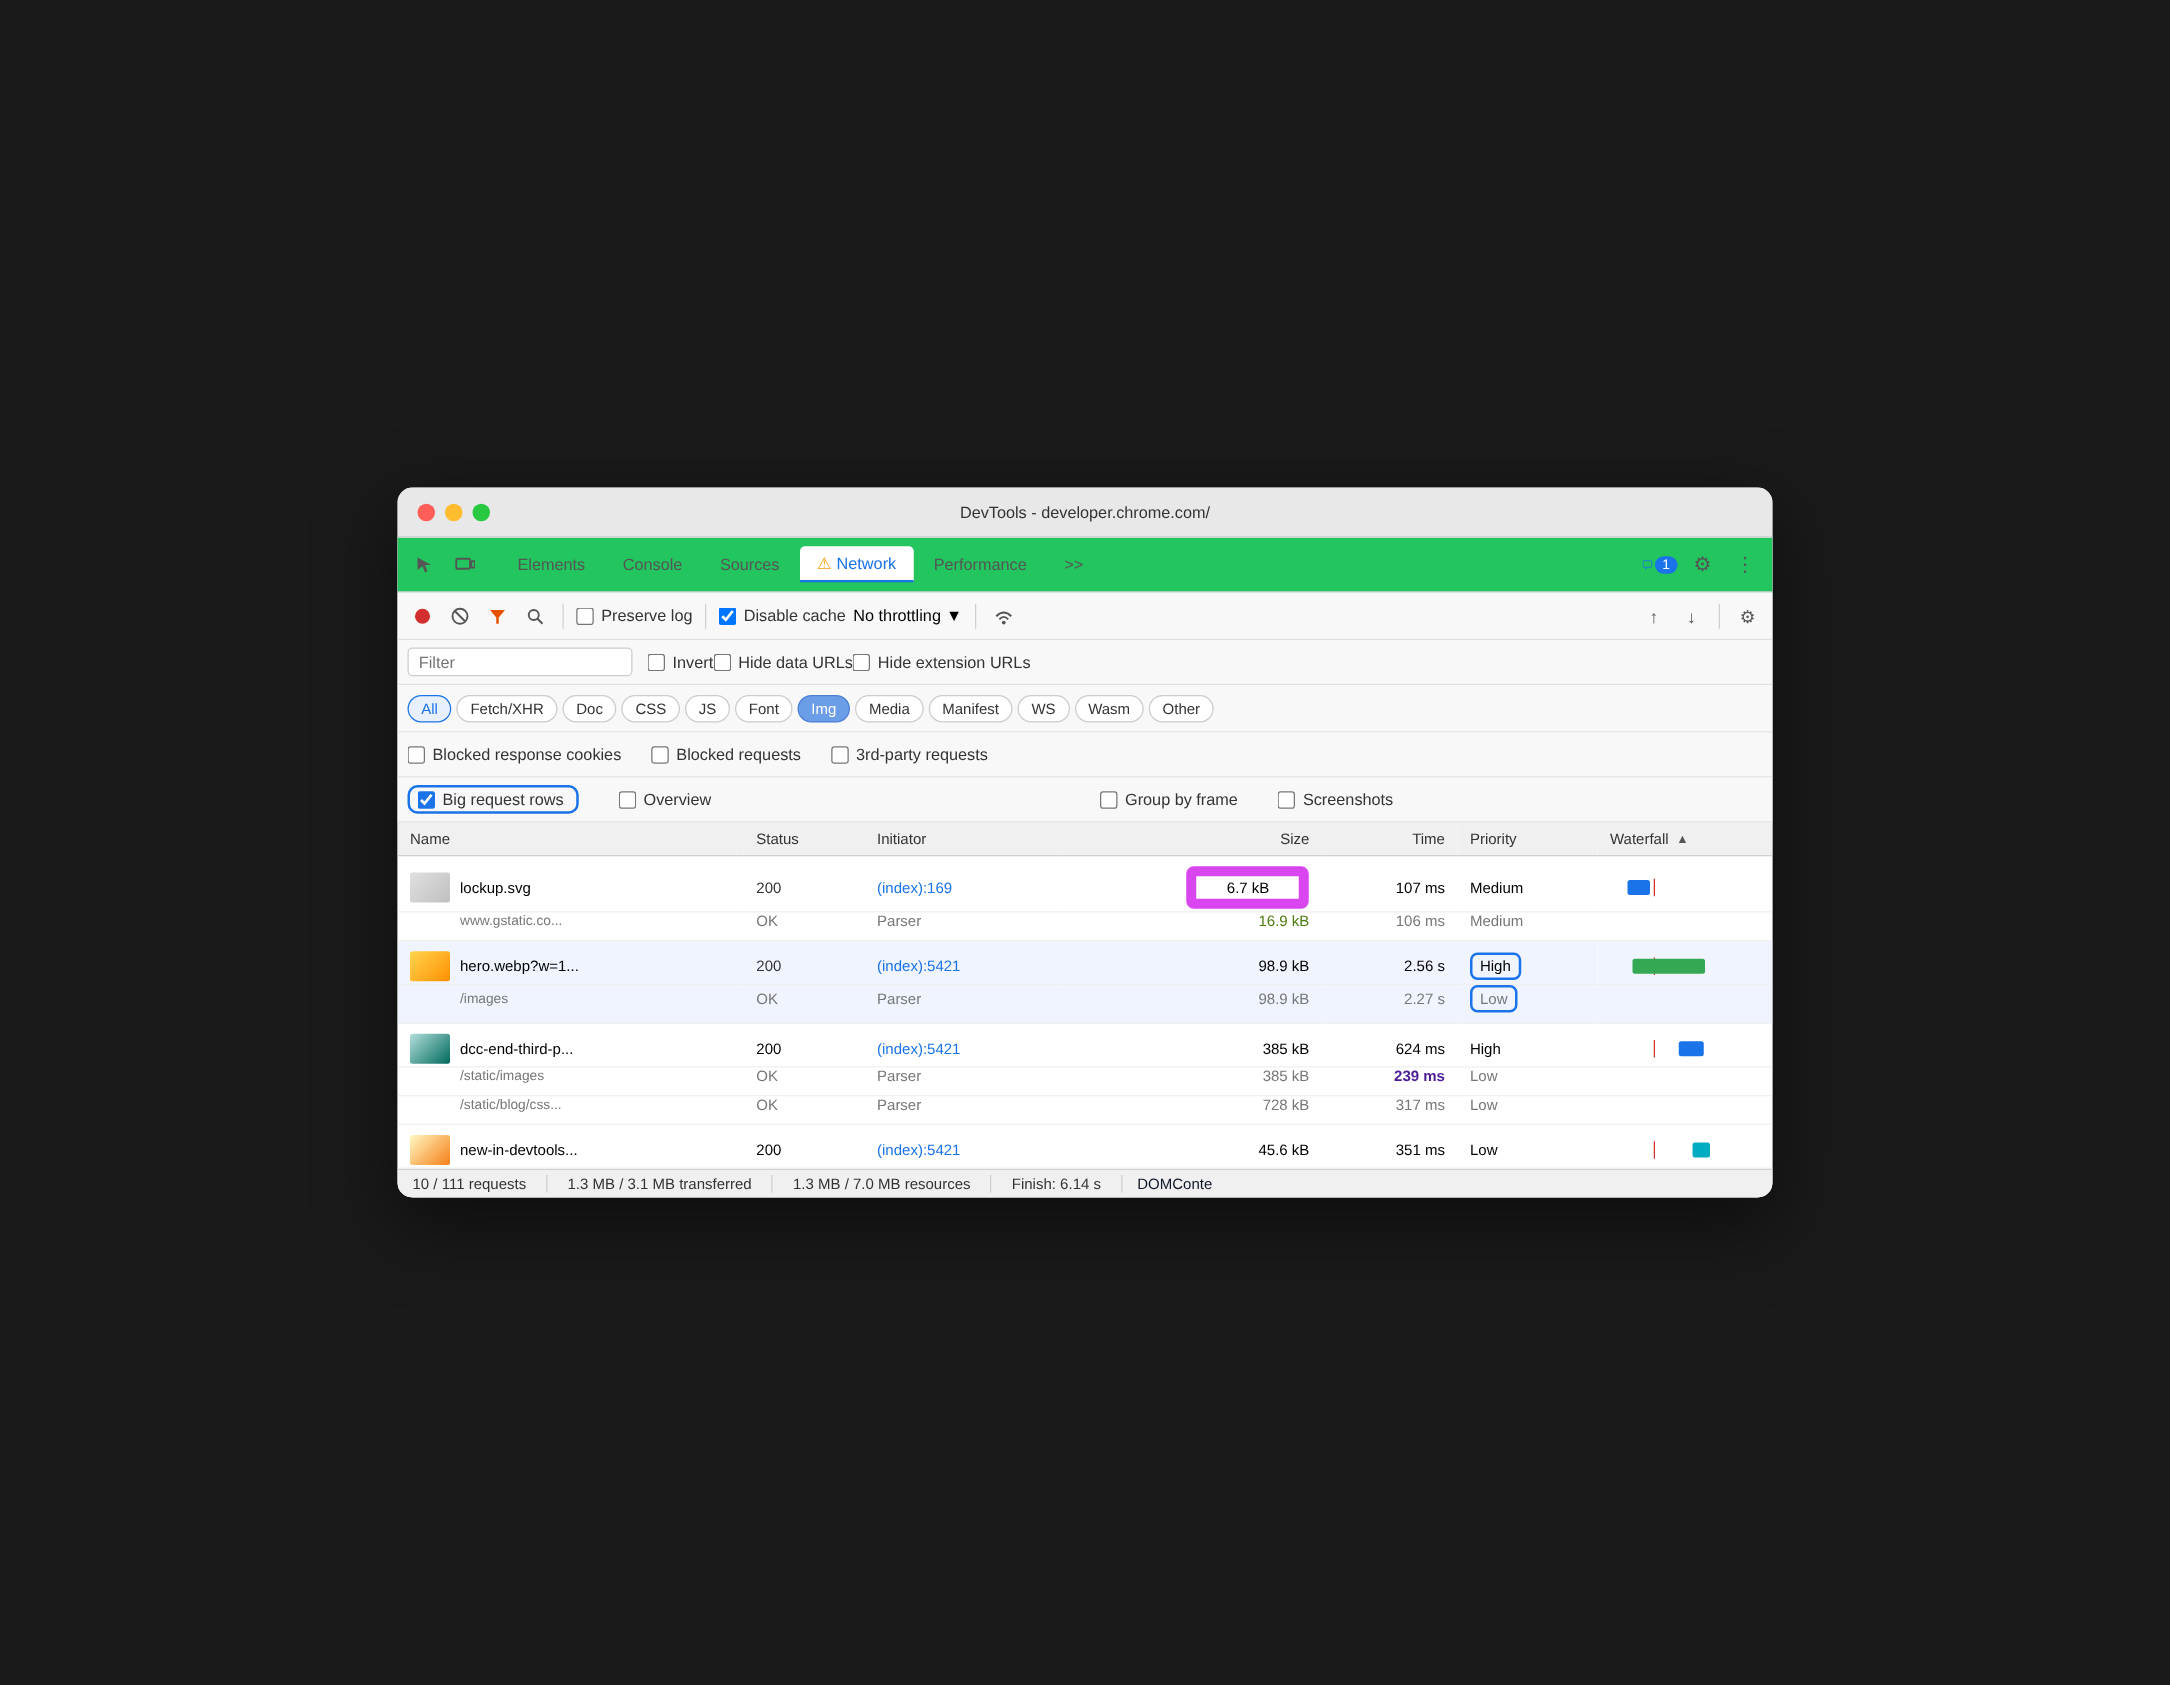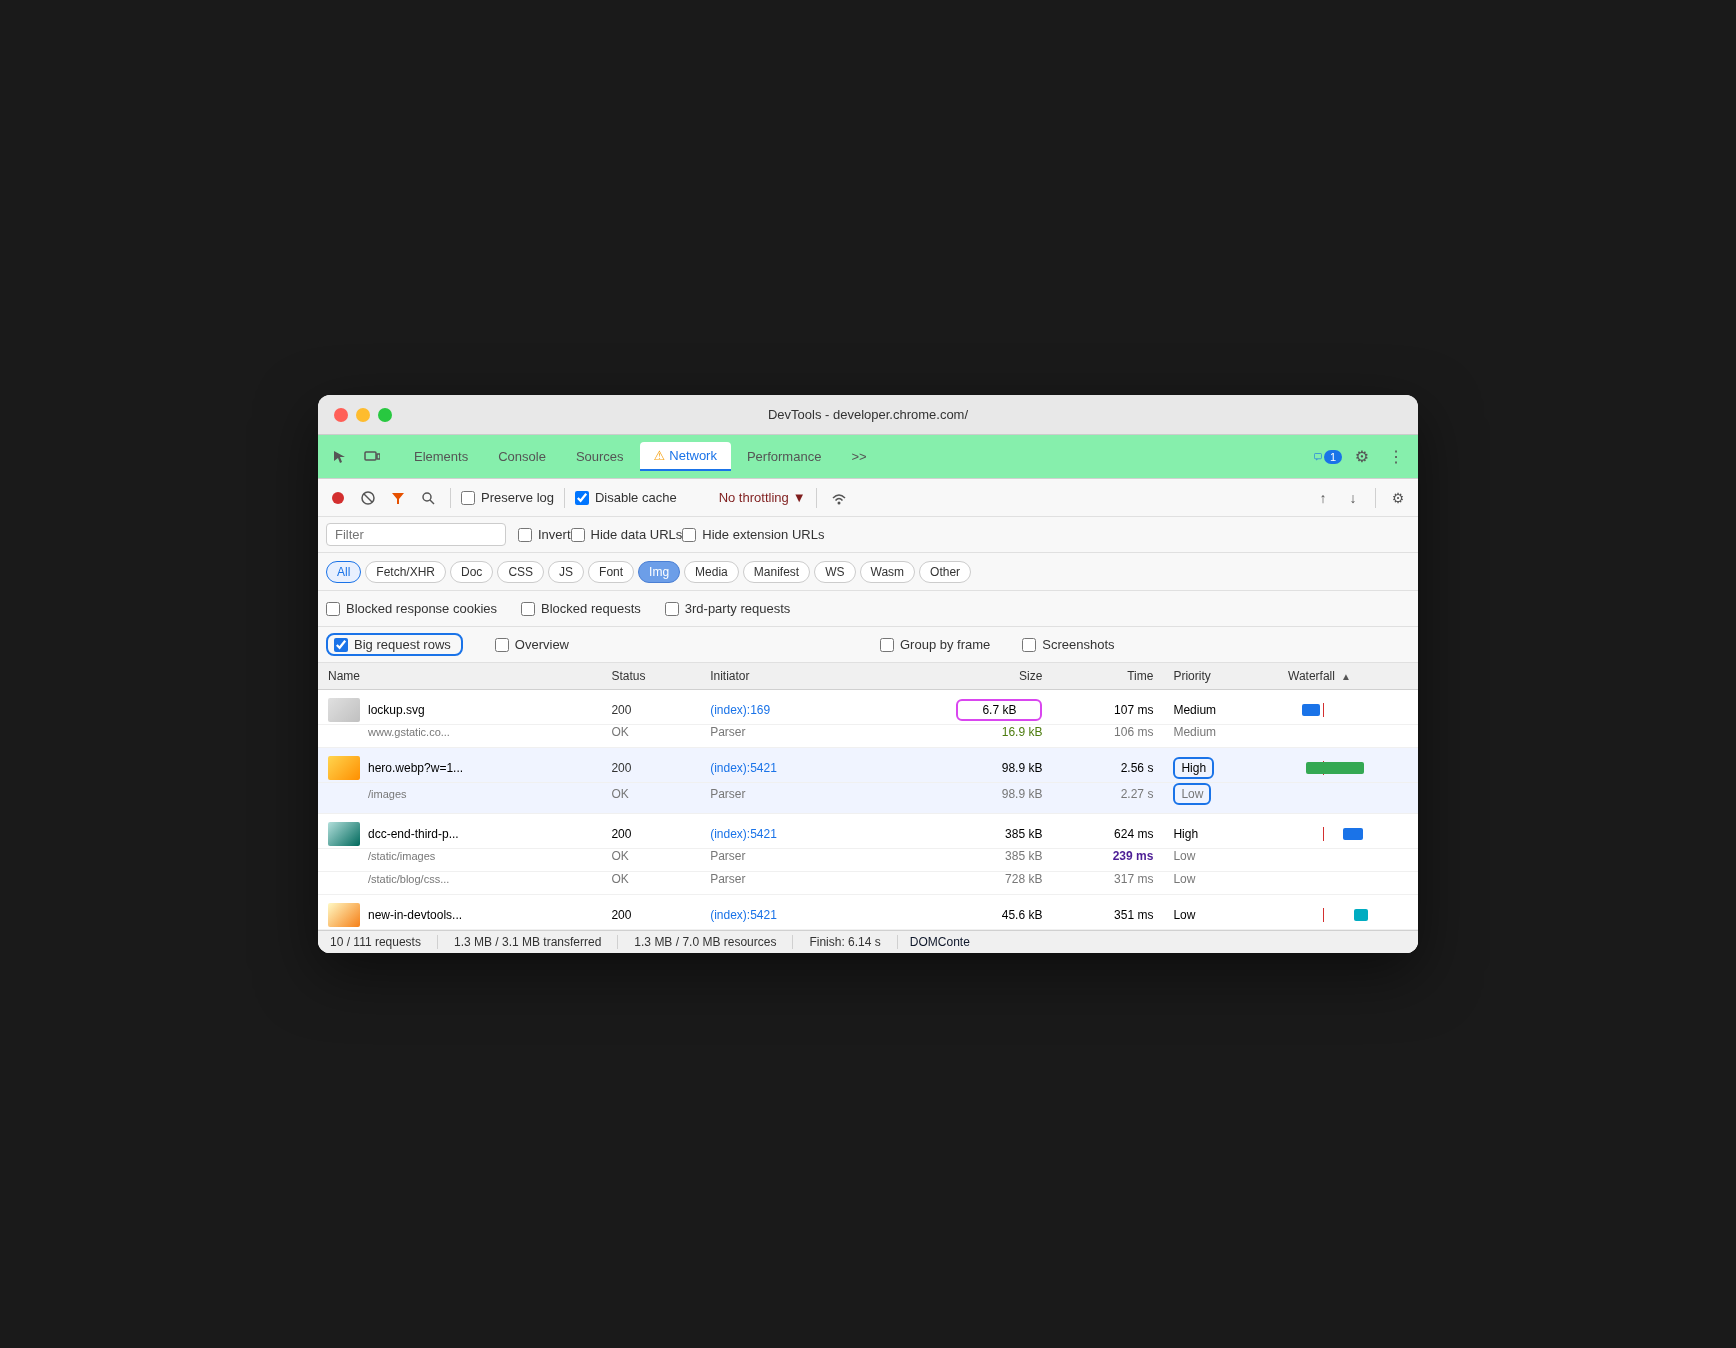--- a/index.html
+++ b/index.html
@@ -47,21 +47,21 @@
       color: #333;
       font-weight: 500;
     }
     .devtools {
       background: #ffffff;
     }
     
     .tab-bar {
       display: flex;
       align-items: center;
-      background: #86efac;
+      background: #22c55e;
       border-bottom: 1px solid #d0d0d0;
       padding: 0 8px;
       height: 44px;
       gap: 2px;
     }
     .tab-icons {
       display: flex;
       gap: 4px;
       margin-right: 12px;
     }
@@ -156,25 +156,24 @@
     }
     .checkbox-item input[type=checkbox] {
       width: 14px;
       height: 14px;
     }
     .throttle-select {
       display: flex;
       align-items: center;
       gap: 4px;
       font-size: 13px;
-      color: #7f1d1d;
+      color: #000000;
       background: transparent;
       border: none;
       cursor: pointer;
-      margin-left: 36px;
     }
     .toolbar-spacer { flex: 1; }
     
     .filter-bar {
       display: flex;
       align-items: center;
       padding: 4px 8px;
       gap: 12px;
       background: #f8f8f8;
       border-bottom: 1px solid #e0e0e0;
@@ -302,21 +301,21 @@
     .wf-teal { background: #00acc1; }
     .wf-red-line {
       width: 1px;
       height: 100%;
       background: #d32f2f;
       position: absolute;
       top: 0;
     }
     
     .size-box {
-      border: 2px solid #d946ef;
+      border: 8px solid #d946ef;
       border-radius: 6px;
       padding: 2px 24px;
       display: inline-block;
     }
     .priority-box {
       border: 2px solid #1a73e8;
       border-radius: 6px;
       padding: 2px 6px;
       display: inline-block;
     }

